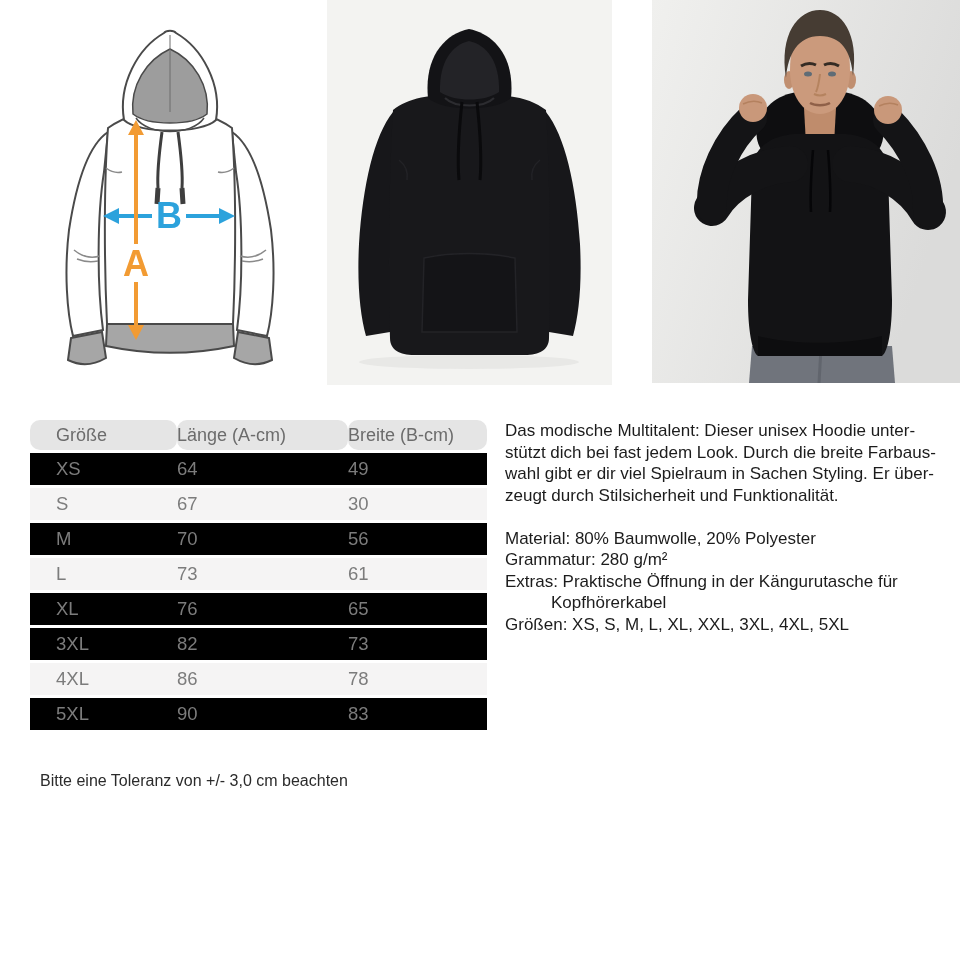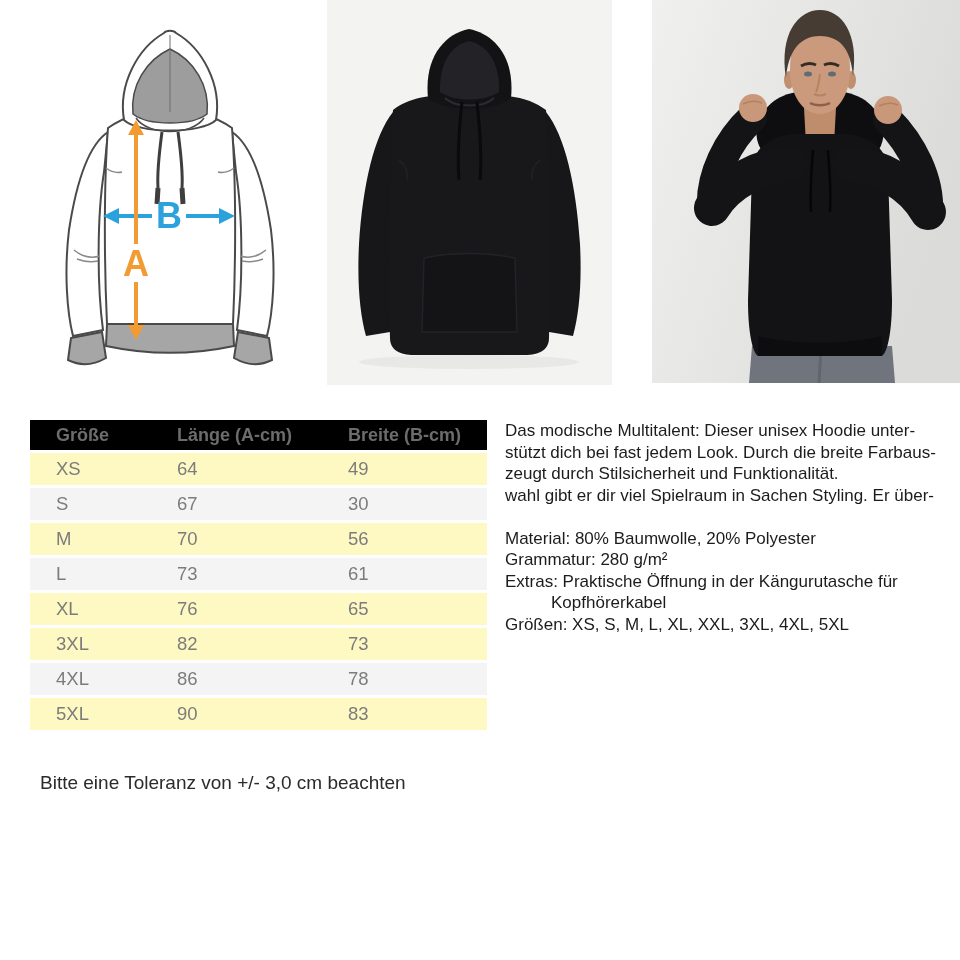--- a/index.html
+++ b/index.html
@@ -16,42 +16,42 @@
   #model-panel   { left:652px; top:0;    width:308px; height:383px; }
   .panel svg { display:block; width:100%; height:100%; }
 
   
   .size-table {
     position:absolute; left:30px; top:417px; width:457px;
     border-collapse:separate; border-spacing:0 3px;
     table-layout:fixed;
   }
   .size-table th {
-    background:#000000; color:#6c6c6c; font-weight:bold;
-    text-align:left; height:30px; font-size:18px;
+    background:#e5e5e5; color:#6c6c6c; font-weight:normal;
+    text-align:left; height:30px; font-size:18px;border-radius:10px;
   }
   .size-table td {
     height:32px; font-size:18.5px; color:#7c7c7c; text-align:left;
   }
-  .size-table tr.dark td  { background:#fef9c3; }
+  .size-table tr.dark td  { background:#000000; }
   .size-table tr.light td { background:#f5f4f4; }
   .size-table th:first-child, .size-table td:first-child { padding-left:26px; }
 
   
   .description {
     position:absolute; left:505px; top:420px; width:450px;
     font-size:17px; line-height:21.5px; color:#1c1c1c;
   }
   .description .line { white-space:nowrap; }
   .description .blank { height:21.5px; }
   .description .indent { padding-left:46px; }
 
   .note {
     position:absolute; left:40px; top:772px;
-    font-size:19px; color:#2b2b2b; white-space:nowrap;
+    font-size:16px; color:#2b2b2b; white-space:nowrap;
   }
 </style>
 </head>
 <body>
 
 <div class="panel" id="sketch-panel">
   <svg viewBox="0 0 260 360">
     <g stroke="#4a4a4a" stroke-width="2" fill="#ffffff">
 
       <path d="M68,112 C50,124 37,158 29,210 C24,252 27,292 33,316 L63,310 C57,266 57,196 64,152 Z"></path>
@@ -232,22 +232,22 @@
       <td>5XL</td>
       <td>90</td>
       <td>83</td>
     </tr>
   </tbody>
 </table>
 
 <div class="description">
   <div class="line">Das modische Multitalent: Dieser unisex Hoodie unter-</div>
   <div class="line">stützt dich bei fast jedem Look. Durch die breite Farbaus-</div>
+  <div class="line">wahl gibt er dir viel Spielraum in Sachen Styling. Er über-</div>
   <div class="line">zeugt durch Stilsicherheit und Funktionalität.</div>
-  <div class="line">wahl gibt er dir viel Spielraum in Sachen Styling. Er über-</div>
   <div class="blank"></div>
   <div class="line">Material: 80% Baumwolle, 20% Polyester</div>
   <div class="line">Grammatur: 280 g/m²</div>
   <div class="line">Extras: Praktische Öffnung in der Kängurutasche für</div>
   <div class="line indent">Kopfhörerkabel</div>
   <div class="line">Größen: XS, S, M, L, XL, XXL, 3XL, 4XL, 5XL</div>
 </div>
 
 <div class="note">Bitte eine Toleranz von +/- 3,0 cm beachten</div>
 

